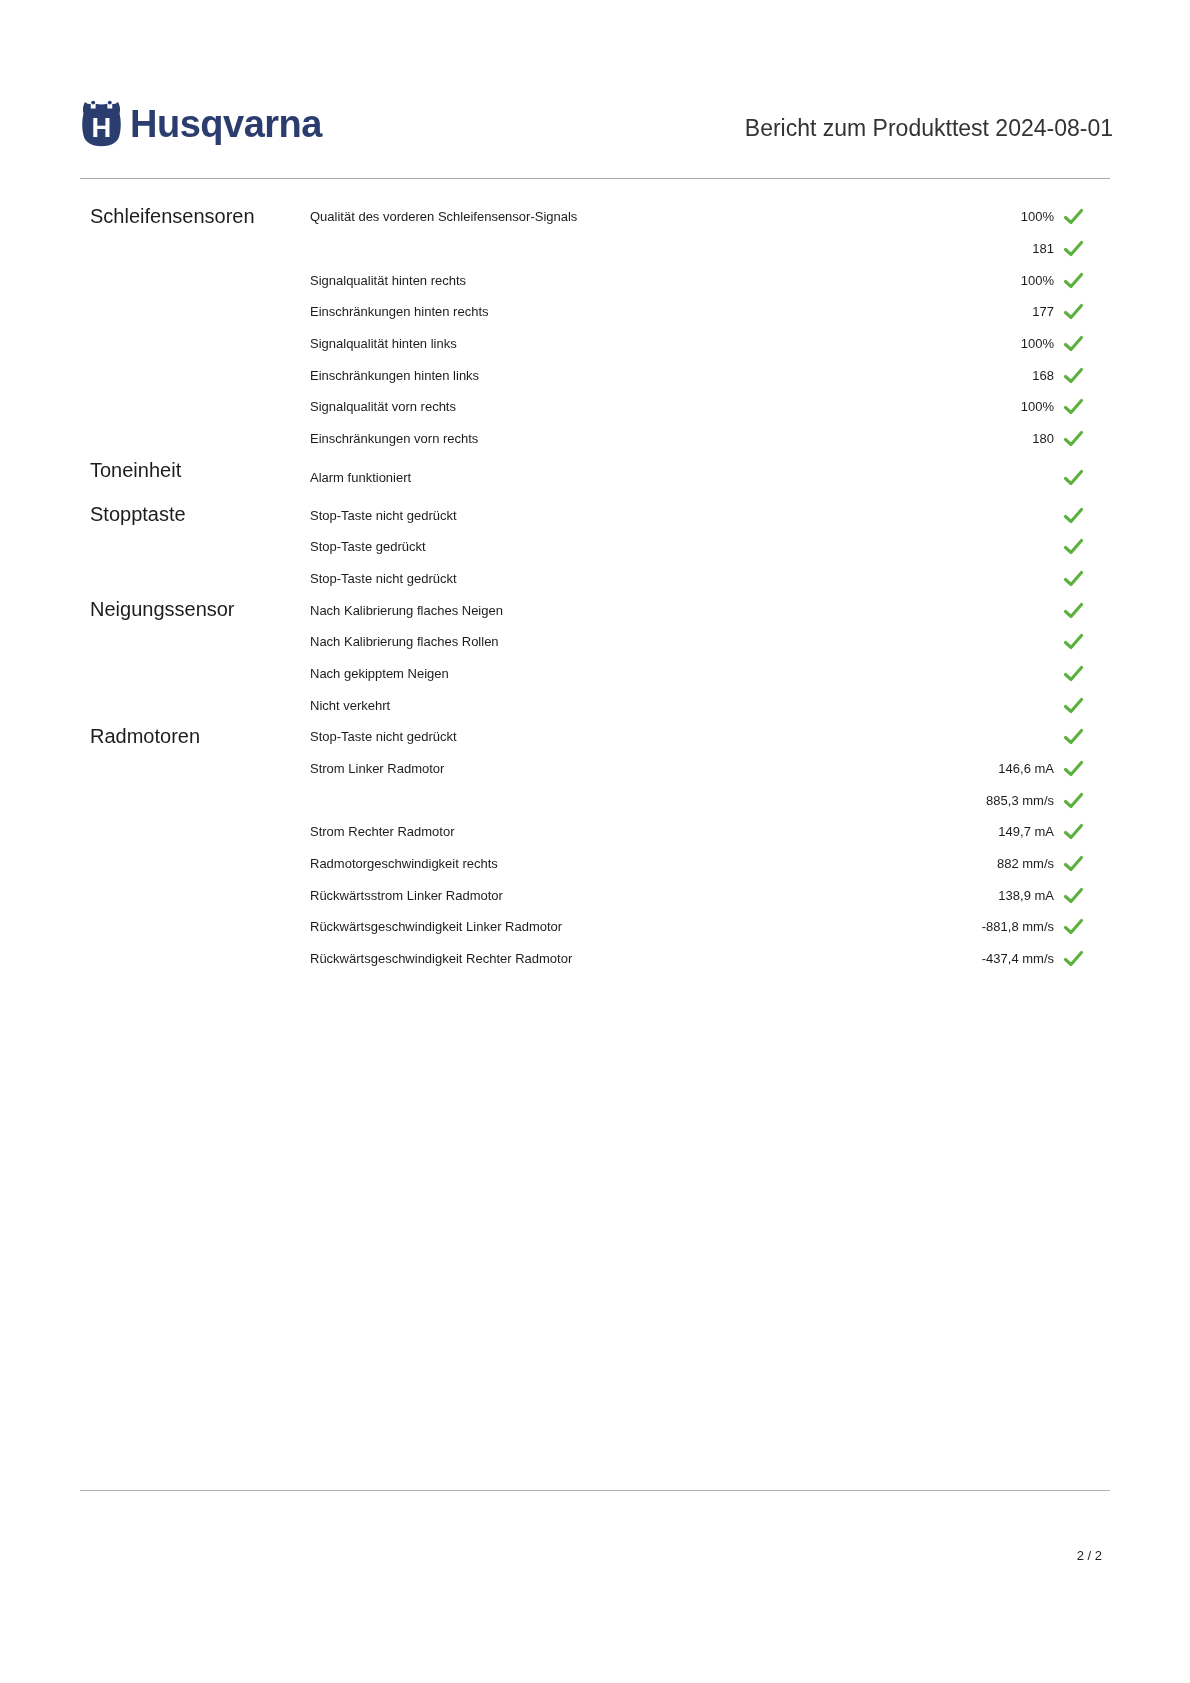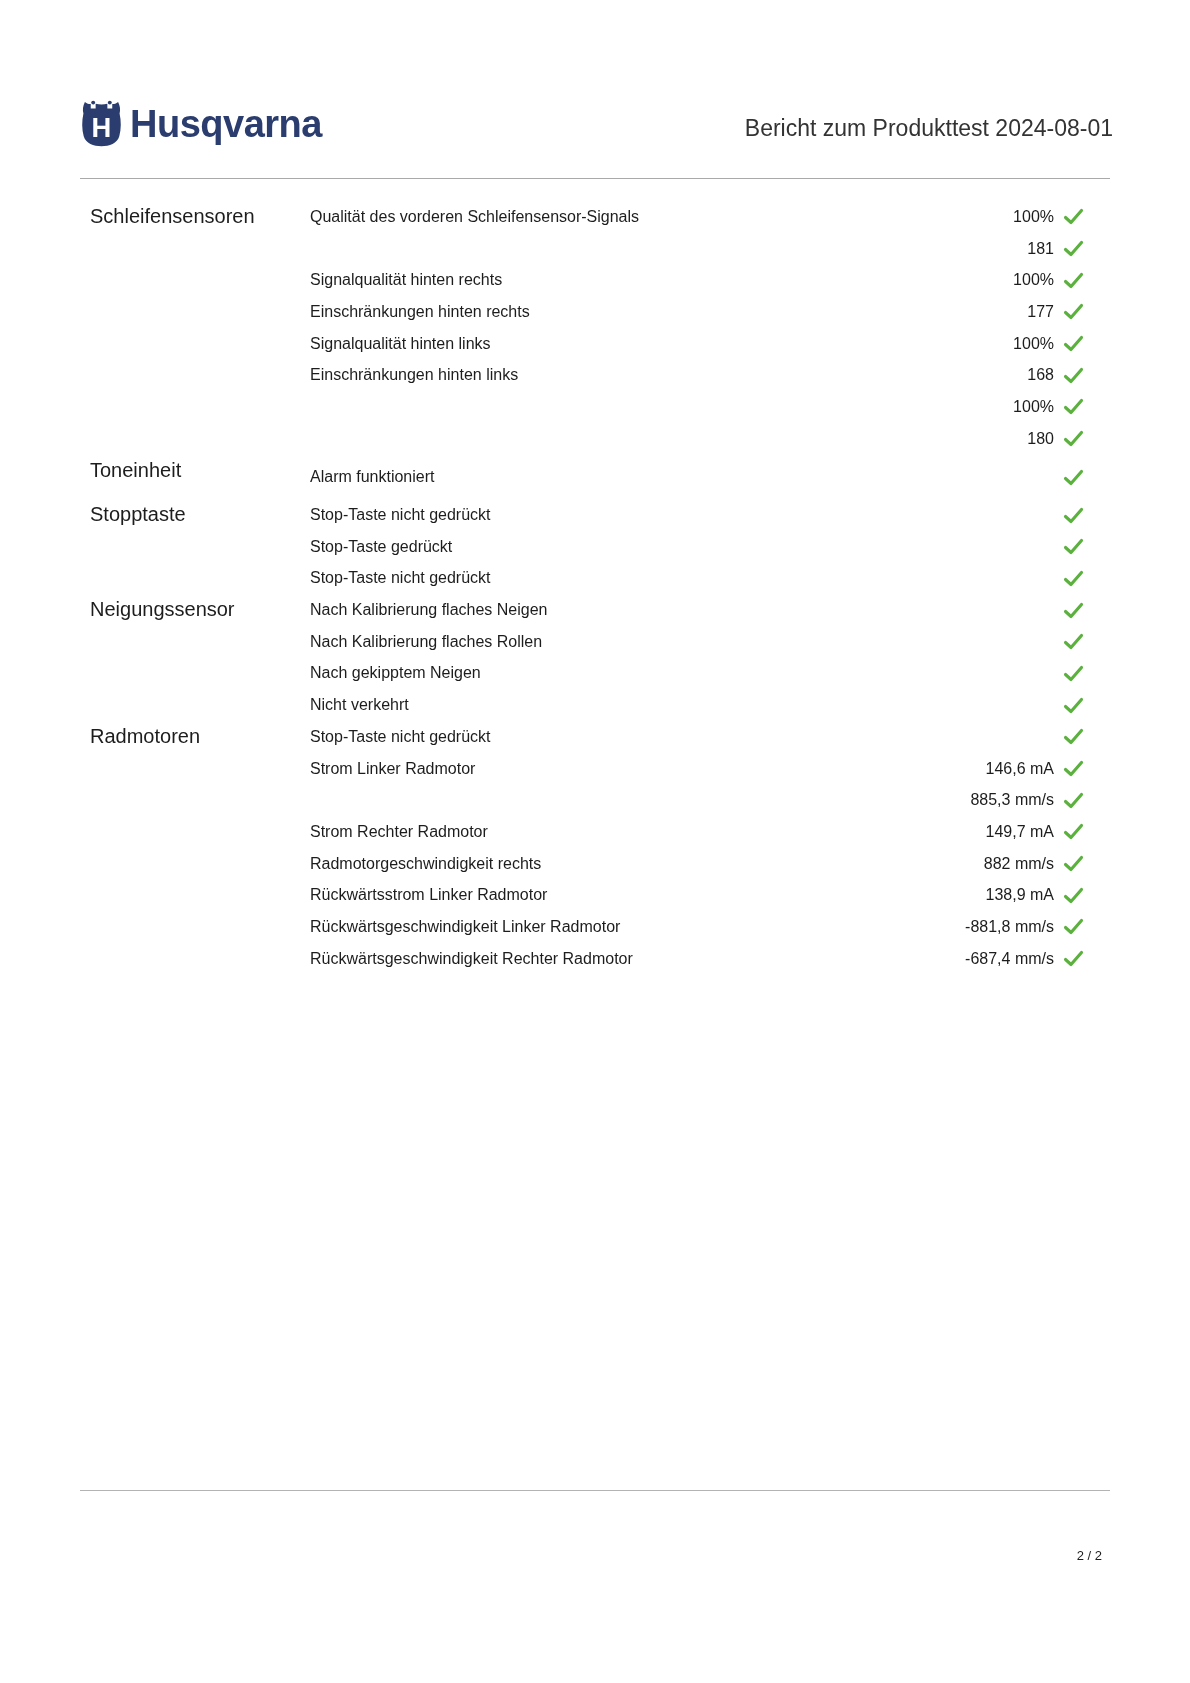--- a/index.html
+++ b/index.html
@@ -32,21 +32,21 @@
   
   .table{position:absolute;top:201px;left:80px;width:1030px;}
   .section{display:flex;align-items:flex-start;}
   .section-label{
     width:230px;box-sizing:border-box;padding-left:10px;
     font-size:20px;line-height:31.7px;white-space:nowrap;
   }
   .section-rows{flex:1;}
   
   .section:nth-of-type(2) .section-rows{padding:7px 0 6px;}
-  .row{display:flex;align-items:center;height:31.7px;font-size:16px;}
+  .row{display:flex;align-items:center;height:31.7px;font-size:13px;}
   .row-label{width:535px;white-space:nowrap;}
   .row-value{flex:1;white-space:nowrap;text-align:right;}
   .row-check{
     width:38px;margin-right:18px;
     display:flex;justify-content:center;align-items:center;
     color:var(--check-green);
   }
   
   .pagenum{position:absolute;top:1548px;right:88px;font-size:13px;}
 </style>
@@ -132,28 +132,30 @@
           <div class="row">
     <div class="row-label">Einschränkungen hinten links</div>
     <div class="row-value">168</div>
     <div class="row-check">
       <svg width="21" height="17" viewBox="0 0 21 17" aria-hidden="true">
         <path d="M2.5 9.5 L8 14.5 L18.5 2.5" fill="none" stroke="currentColor" stroke-width="3.1" stroke-linecap="round" stroke-linejoin="round"></path>
       </svg>
     </div>
   </div>
           <div class="row">
+    <div class="row-label">Signalqualität vorn rechts</div>
     <div class="row-value">100%</div>
     <div class="row-check">
       <svg width="21" height="17" viewBox="0 0 21 17" aria-hidden="true">
         <path d="M2.5 9.5 L8 14.5 L18.5 2.5" fill="none" stroke="currentColor" stroke-width="3.1" stroke-linecap="round" stroke-linejoin="round"></path>
       </svg>
     </div>
   </div>
           <div class="row">
+    <div class="row-label">Einschränkungen vorn rechts</div>
     <div class="row-value">180</div>
     <div class="row-check">
       <svg width="21" height="17" viewBox="0 0 21 17" aria-hidden="true">
         <path d="M2.5 9.5 L8 14.5 L18.5 2.5" fill="none" stroke="currentColor" stroke-width="3.1" stroke-linecap="round" stroke-linejoin="round"></path>
       </svg>
     </div>
   </div>
         </div>
   </div>
       <div class="section">
@@ -303,21 +305,21 @@
     <div class="row-label">Rückwärtsgeschwindigkeit Linker Radmotor</div>
     <div class="row-value">-881,8 mm/s</div>
     <div class="row-check">
       <svg width="21" height="17" viewBox="0 0 21 17" aria-hidden="true">
         <path d="M2.5 9.5 L8 14.5 L18.5 2.5" fill="none" stroke="currentColor" stroke-width="3.1" stroke-linecap="round" stroke-linejoin="round"></path>
       </svg>
     </div>
   </div>
           <div class="row">
     <div class="row-label">Rückwärtsgeschwindigkeit Rechter Radmotor</div>
-    <div class="row-value">-687,4 mm/s</div>
+    <div class="row-value">-437,4 mm/s</div>
     <div class="row-check">
       <svg width="21" height="17" viewBox="0 0 21 17" aria-hidden="true">
         <path d="M2.5 9.5 L8 14.5 L18.5 2.5" fill="none" stroke="currentColor" stroke-width="3.1" stroke-linecap="round" stroke-linejoin="round"></path>
       </svg>
     </div>
   </div>
         </div>
   </div>
     </div>
 

